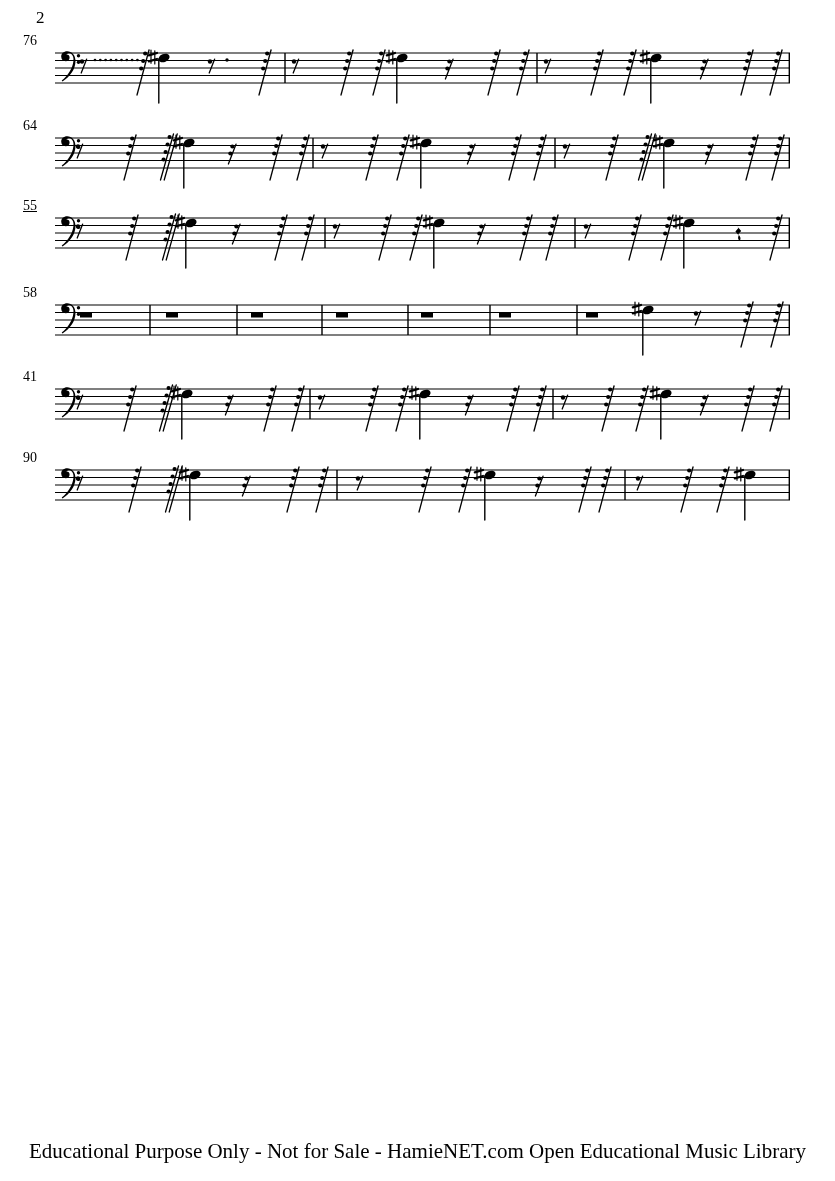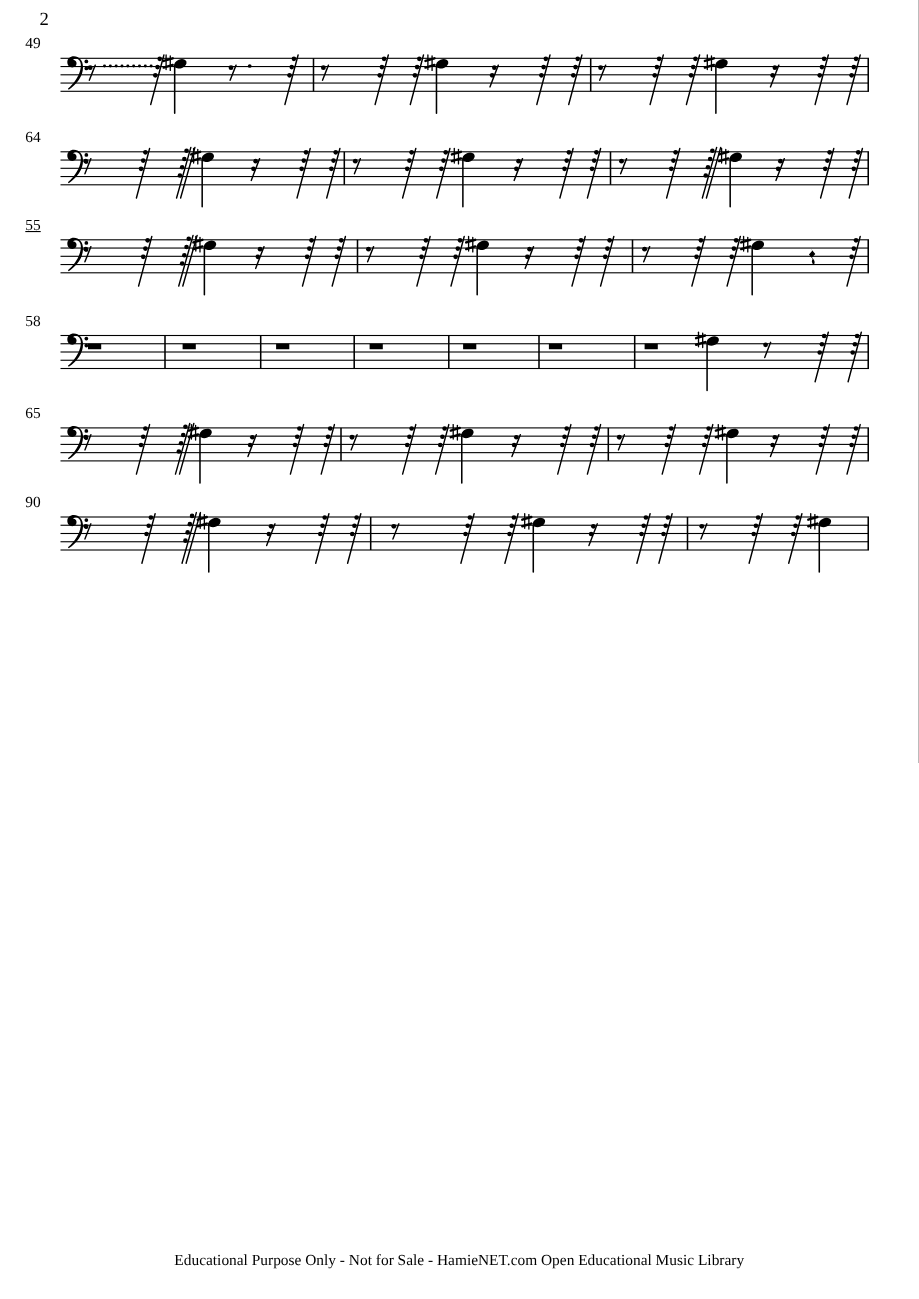--- a/index.html
+++ b/index.html
@@ -1,29 +1,29 @@
 <!DOCTYPE html>
 <html><head>
 <meta charset="utf-8">
 <style>
   html,body{margin:0;padding:0;background:#888;}
   .page{position:relative;width:835px;height:1181px;background:#ffffff;
         font-family:"Liberation Serif", serif;color:#000;overflow:hidden;margin:0 auto;}
   .pagenum{position:absolute;left:36px;top:8px;font-size:17px;}
   .mnum{position:absolute;left:23px;font-size:14px;}
-  .footer{position:absolute;left:0;top:1139px;width:100%;text-align:center;font-size:14px;}
+  .footer{position:absolute;left:0;top:1139px;width:100%;text-align:center;font-size:21px;}
   svg.system{position:absolute;left:0;display:block;}
 </style>
 </head>
 <body>
 
 <div class="page">
   <div class="pagenum">2</div>
   <div id="systems">
-      <div class="mnum" style="top: 33px;">49</div>
+      <div class="mnum" style="top: 33px;">76</div>
       <svg class="system" viewBox="0 0 835 80" width="835" height="80" style="top: 41px;">
         <g fill="#000000" stroke="none">
           <rect x="55" y="11.5" width="735" height="1"></rect>
           <rect x="55" y="19" width="735" height="1"></rect>
           <rect x="55" y="26.5" width="735" height="1"></rect>
           <rect x="55" y="34" width="735" height="1"></rect>
           <rect x="55" y="41.5" width="735" height="1"></rect>
           <rect x="284.3" y="12" width="1.4" height="30"></rect>
           <rect x="536.3" y="12" width="1.4" height="30"></rect>
           <rect x="788.5999999999999" y="12" width="1.4" height="30"></rect>
@@ -502,21 +502,21 @@
             <line x1="753" y1="9" x2="741" y2="54" stroke="#000000" stroke-width="1.3" stroke-linecap="round"></line>
           </g>
           <g fill="#000000">
             <circle cx="779.2" cy="12.5" r="2.1"></circle>
             <circle cx="777.2" cy="20" r="2.1"></circle>
             <circle cx="775.2" cy="27.5" r="2.1"></circle>
             <line x1="783" y1="9" x2="771" y2="54" stroke="#000000" stroke-width="1.3" stroke-linecap="round"></line>
           </g>
         </g>
       </svg>
-      <div class="mnum" style="top: 369px;">65</div>
+      <div class="mnum" style="top: 369px;">41</div>
       <svg class="system" viewBox="0 0 835 80" width="835" height="80" style="top: 377px;">
         <g fill="#000000" stroke="none">
           <rect x="55" y="11.5" width="735" height="1"></rect>
           <rect x="55" y="19" width="735" height="1"></rect>
           <rect x="55" y="26.5" width="735" height="1"></rect>
           <rect x="55" y="34" width="735" height="1"></rect>
           <rect x="55" y="41.5" width="735" height="1"></rect>
           <rect x="309.3" y="12" width="1.4" height="30"></rect>
           <rect x="552.3" y="12" width="1.4" height="30"></rect>
           <rect x="788.5999999999999" y="12" width="1.4" height="30"></rect>

